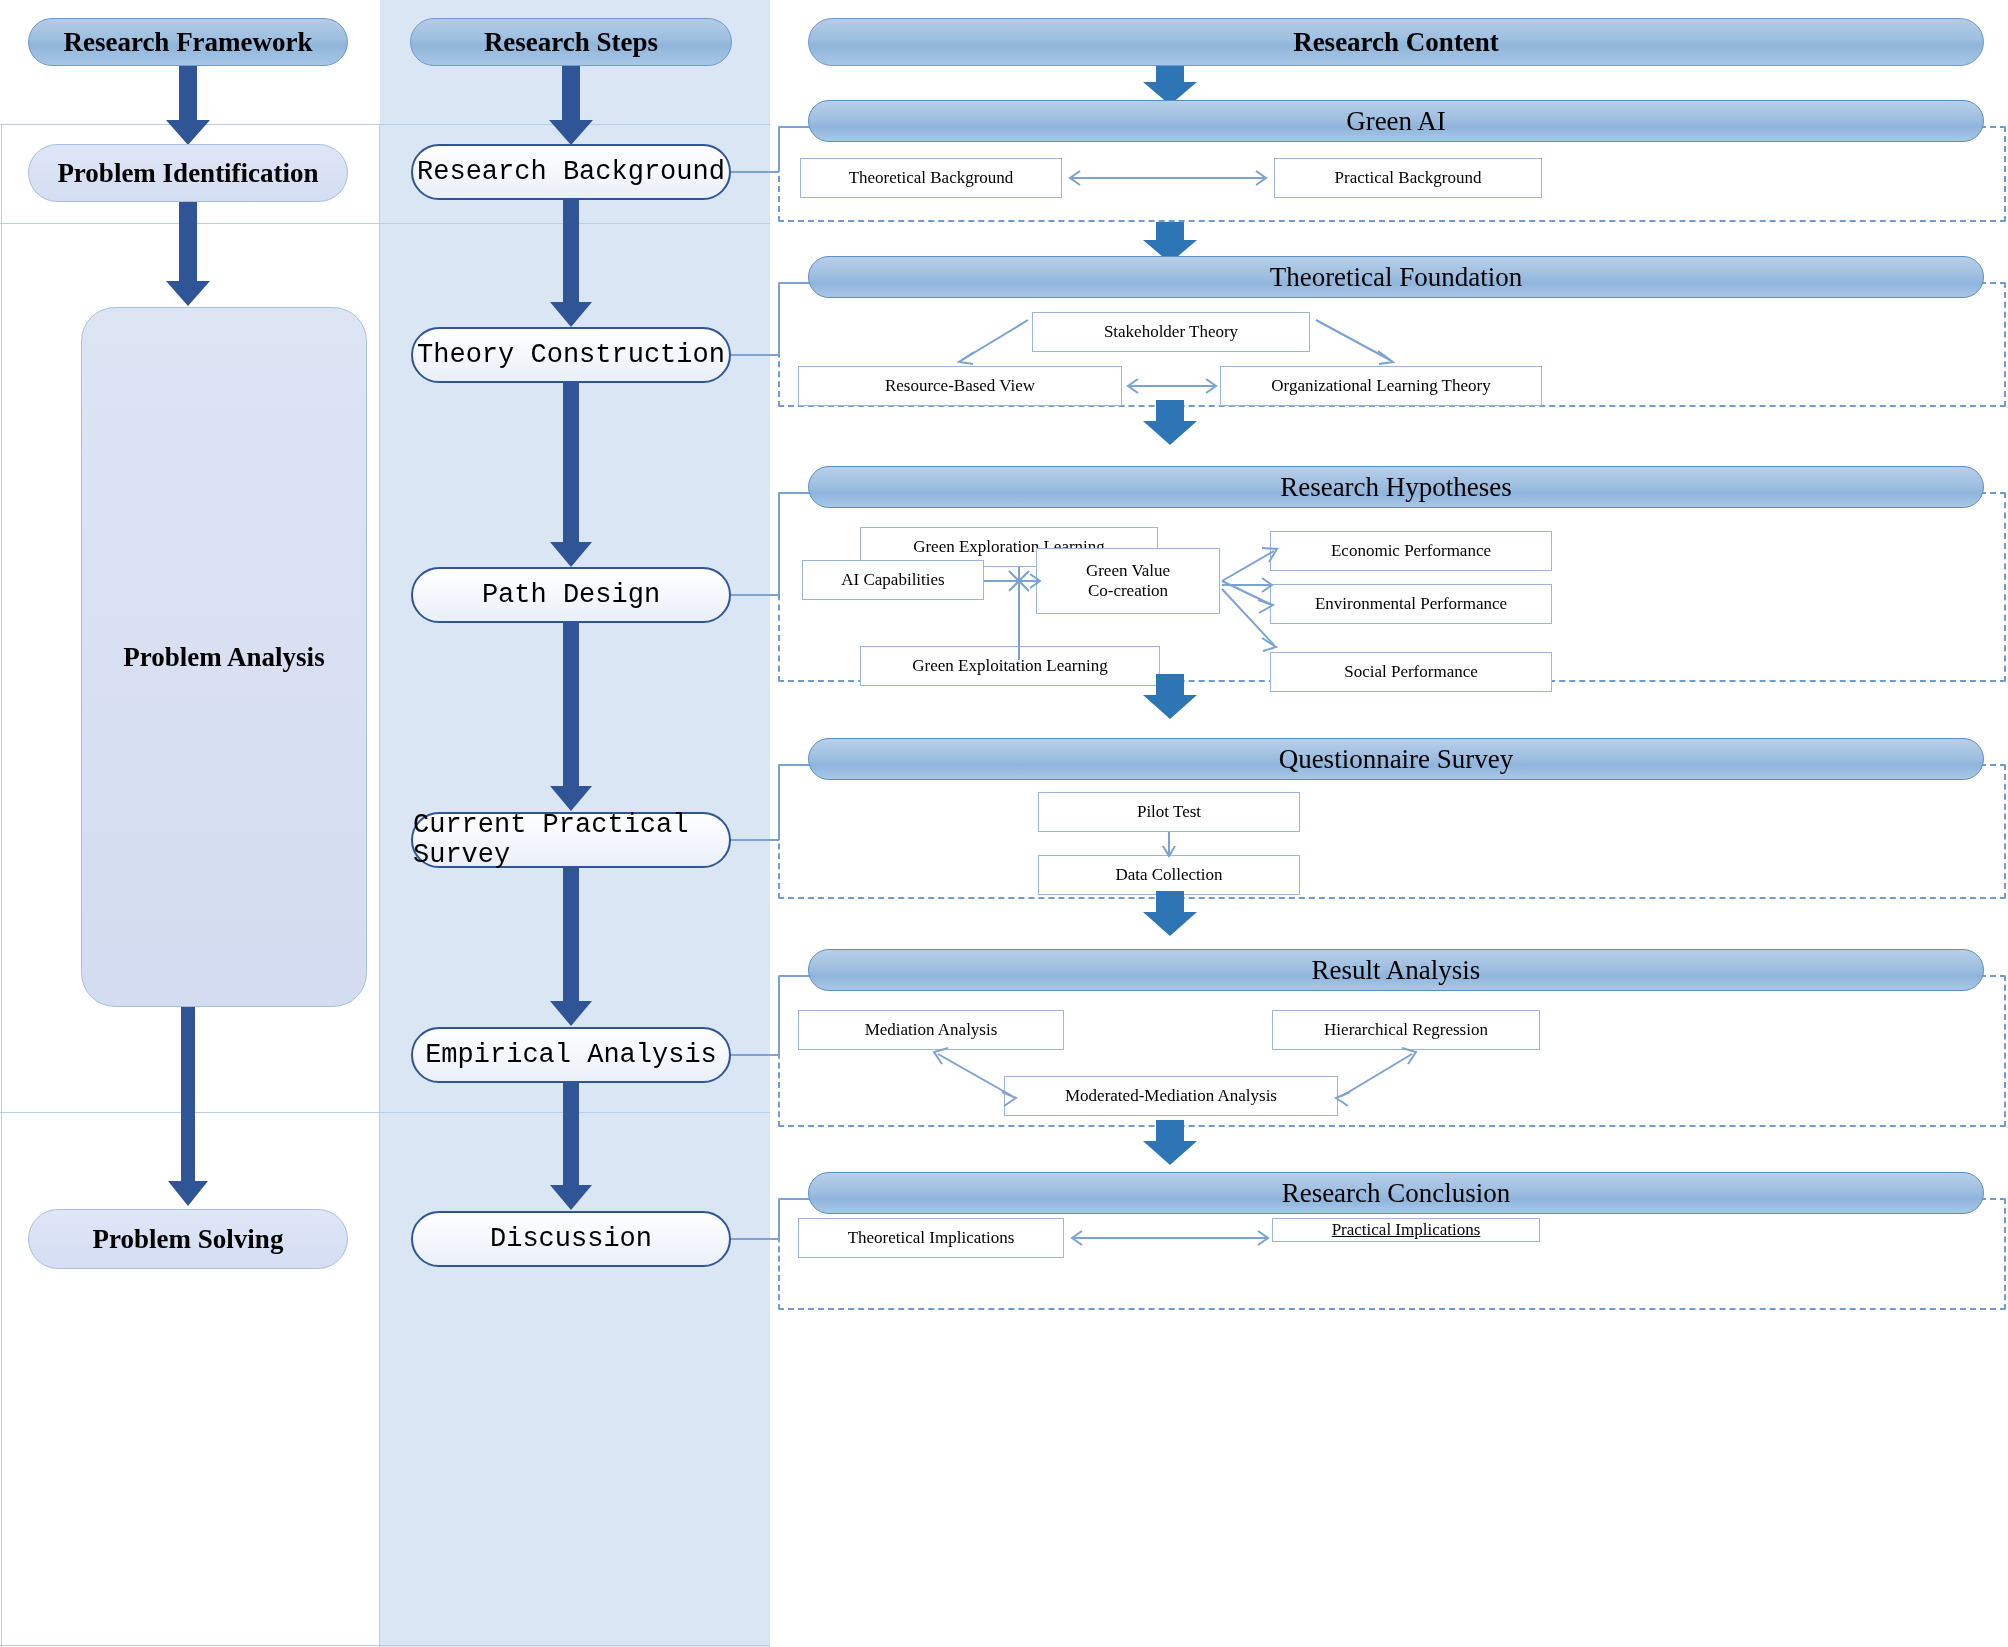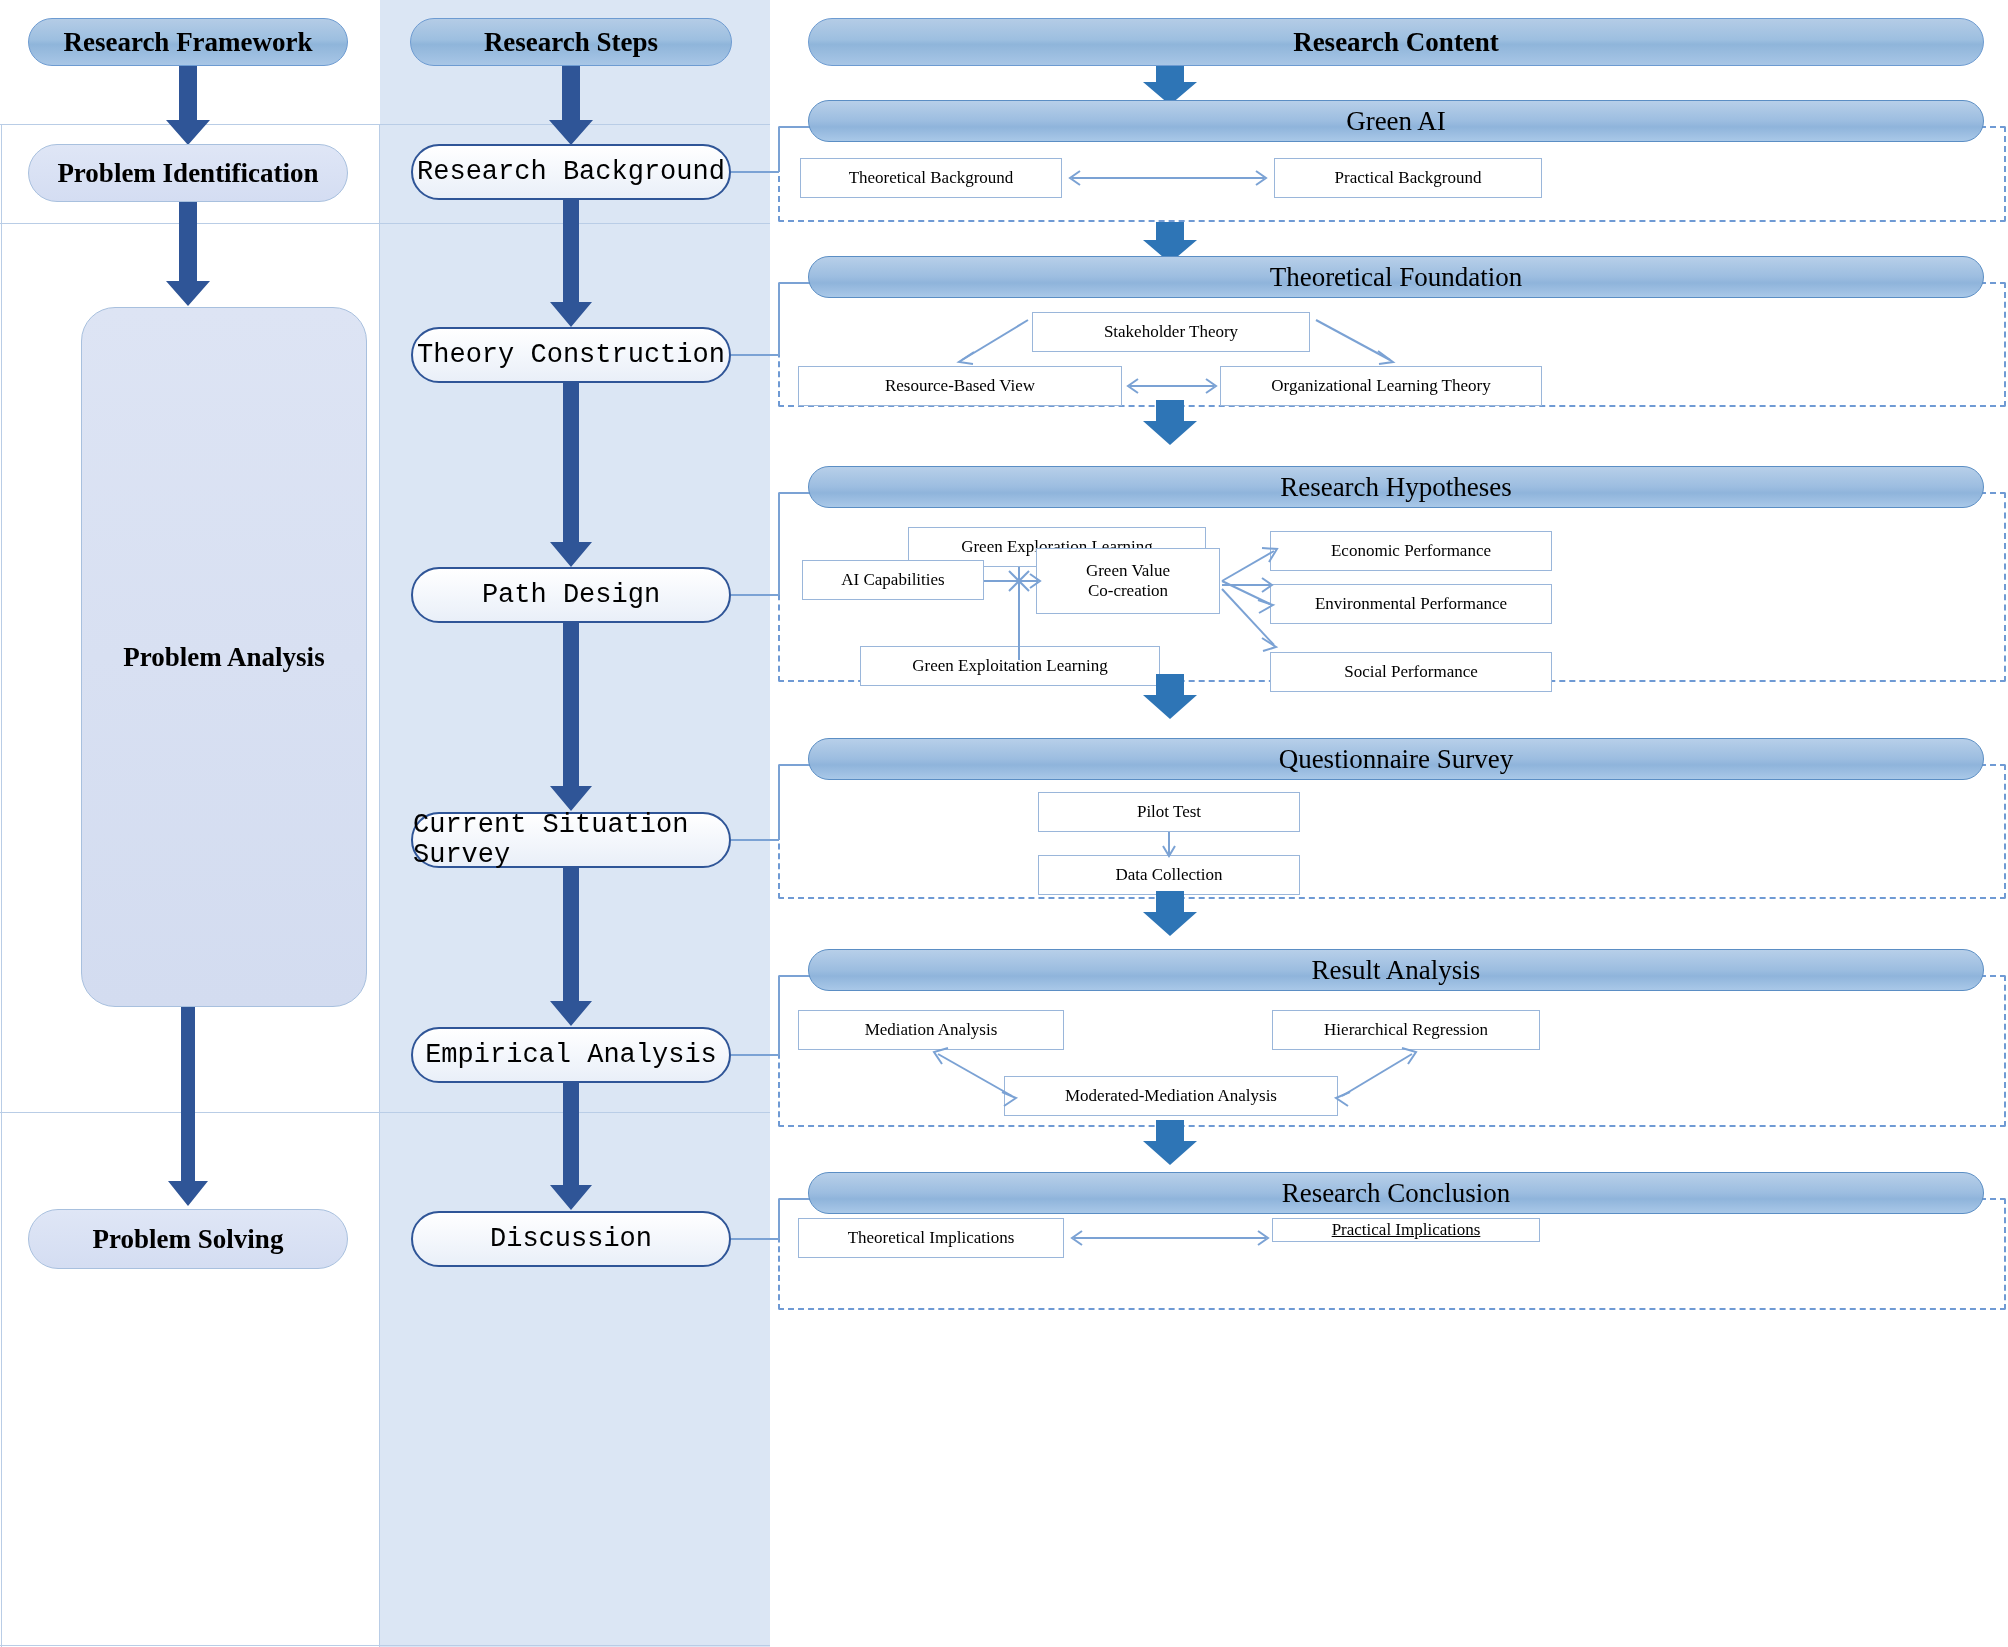--- a/index.html
+++ b/index.html
@@ -126,21 +126,21 @@
   </div>
 
   <div class="step" style="left:411px;top:567px;width:320px;height:56px;">Path Design</div>
 
   <div class="navy-arrow" style="left:543px;top:623px;">
     <svg width="56" height="189">
         <polygon points="20,0 36,0 36,163 49,163 28,188 7,163 20,163" fill="#2f5597"></polygon>
       </svg>
   </div>
 
-  <div class="step" style="left:411px;top:812px;width:320px;height:56px;">Current Situation Survey</div>
+  <div class="step" style="left:411px;top:812px;width:320px;height:56px;">Current Practical Survey</div>
 
   <div class="navy-arrow" style="left:543px;top:868px;">
     <svg width="56" height="159">
         <polygon points="20,0 36,0 36,133 49,133 28,158 7,133 20,133" fill="#2f5597"></polygon>
       </svg>
   </div>
 
   <div class="step" style="left:411px;top:1027px;width:320px;height:56px;">Empirical Analysis</div>
 
   <div class="navy-arrow" style="left:543px;top:1083px;">
@@ -224,21 +224,21 @@
   <div class="blk-arrow" style="left:1140px;top:400px;">
     <svg width="60" height="46">
         <polygon points="16,0 44,0 44,21 57,21 30,45 3,21 16,21" fill="#2e75b6"></polygon>
       </svg>
   </div>
 
   <div class="dashgrp" style="left:778px;top:492px;width:1228px;height:190px;"></div>
 
   <div class="sec-pill" style="left:808px;top:466px;width:1176px;height:42px;">Research Hypotheses</div>
 
-  <div class="rbox" style="left:860px;top:527px;width:298px;height:40px;margin-left:48px;">Green Exploration Learning</div>
+  <div class="rbox" style="left:860px;top:527px;width:298px;height:40px;">Green Exploration Learning</div>
 
   <div class="rbox" style="left:802px;top:560px;width:182px;height:40px;">AI Capabilities</div>
 
   <div class="rbox two-line" style="left:1036px;top:548px;width:184px;height:66px;">
     <span>Green Value</span>
     <span>Co-creation</span>
   </div>
 
   <div class="rbox" style="left:860px;top:646px;width:300px;height:40px;">Green Exploitation Learning</div>
 

